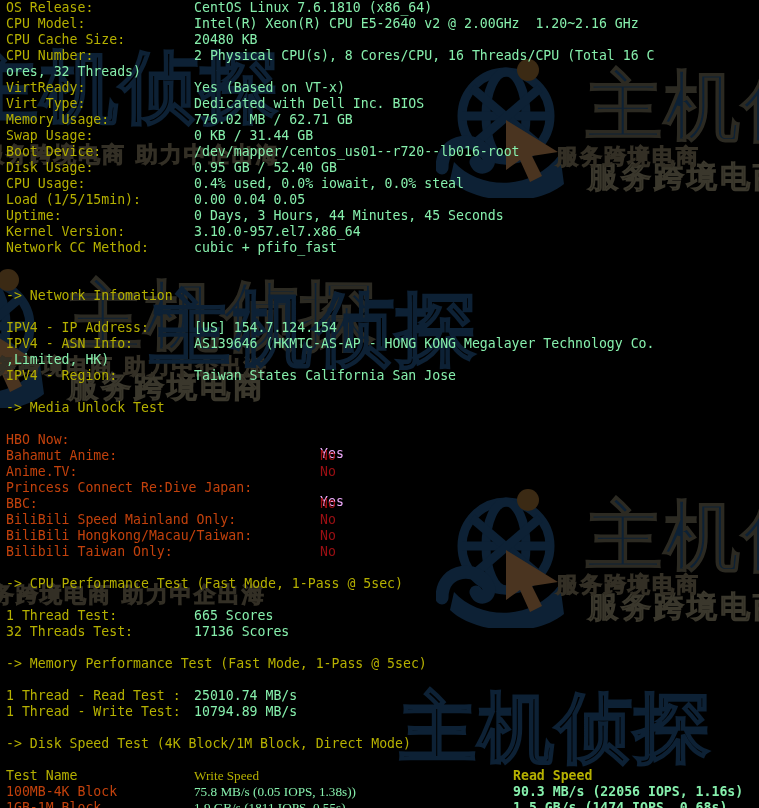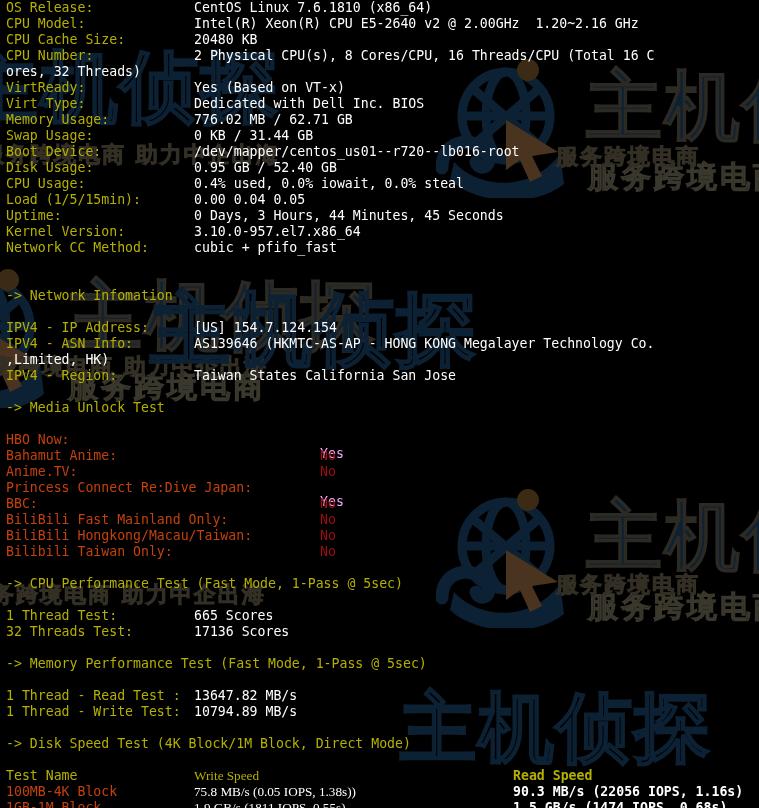--- a/index.html
+++ b/index.html
@@ -84,21 +84,21 @@
     letter-spacing: 0px;
   }
   .col-label   { position: absolute; left: 6px;   white-space: pre; }
   .col-value   { position: absolute; left: 194px; white-space: pre; }
   .col-media   { position: absolute; left: 6px;   white-space: pre; }
   .col-flag    { position: absolute; left: 320px; white-space: pre; }
   .col-wr      { position: absolute; left: 194px; white-space: pre; font-family: Liberation Serif, serif; }
   .col-rd      { position: absolute; left: 513px; white-space: pre; font-weight: bold; }
 
   .yellow { color: #b5b000; }
-  .cyan   { color: #ffffff; }
+  .cyan   { color: #86efac; }
   .white  { color: #c2410c; }
   .green  { color: #f0abfc; margin-top: 14px; }
   .red    { color: #9c0f13; }
   .head   { color: #b5b000; }
 </style>
 </head>
 <body>
 
 <div id="watermark-layer">
     <div class="wm-unit" style="left: 436px; top: 58px;">
@@ -183,26 +183,26 @@
     <div class="line" style="top: 320px;"><span class="col-label yellow">IPV4 - IP Address:</span><span class="col-value cyan">[US] 154.7.124.154</span></div>
     <div class="line" style="top: 336px;"><span class="col-label yellow">IPV4 - ASN Info:</span><span class="col-value cyan">AS139646 (HKMTC-AS-AP - HONG KONG Megalayer Technology Co.</span></div>
     <div class="line" style="top: 352px;"><span class="col-label cyan">,Limited, HK)</span></div>
     <div class="line" style="top: 368px;"><span class="col-label yellow">IPV4 - Region:</span><span class="col-value cyan">Taiwan States California San Jose</span></div>
     <div class="line" style="top: 400px;"><span class="col-label head">-&gt; Media Unlock Test</span></div>
     <div class="line" style="top: 432px;"><span class="col-media white">HBO Now:</span><span class="col-flag green">Yes</span></div>
     <div class="line" style="top: 448px;"><span class="col-media white">Bahamut Anime:</span><span class="col-flag red">No</span></div>
     <div class="line" style="top: 464px;"><span class="col-media white">Anime.TV:</span><span class="col-flag red">No</span></div>
     <div class="line" style="top: 480px;"><span class="col-media white">Princess Connect Re:Dive Japan:</span><span class="col-flag green">Yes</span></div>
     <div class="line" style="top: 496px;"><span class="col-media white">BBC:</span><span class="col-flag red">No</span></div>
-    <div class="line" style="top: 512px;"><span class="col-media white">BiliBili Fast Mainland Only:</span><span class="col-flag red">No</span></div>
+    <div class="line" style="top: 512px;"><span class="col-media white">BiliBili Speed Mainland Only:</span><span class="col-flag red">No</span></div>
     <div class="line" style="top: 528px;"><span class="col-media white">BiliBili Hongkong/Macau/Taiwan:</span><span class="col-flag red">No</span></div>
     <div class="line" style="top: 544px;"><span class="col-media white">Bilibili Taiwan Only:</span><span class="col-flag red">No</span></div>
     <div class="line" style="top: 576px;"><span class="col-label head">-&gt; CPU Performance Test (Fast Mode, 1-Pass @ 5sec)</span></div>
     <div class="line" style="top: 608px;"><span class="col-label yellow">1 Thread Test:</span><span class="col-value cyan">665 Scores</span></div>
     <div class="line" style="top: 624px;"><span class="col-label yellow">32 Threads Test:</span><span class="col-value cyan">17136 Scores</span></div>
     <div class="line" style="top: 656px;"><span class="col-label head">-&gt; Memory Performance Test (Fast Mode, 1-Pass @ 5sec)</span></div>
-    <div class="line" style="top: 688px;"><span class="col-label yellow">1 Thread - Read Test :</span><span class="col-value cyan">13647.82 MB/s</span></div>
+    <div class="line" style="top: 688px;"><span class="col-label yellow">1 Thread - Read Test :</span><span class="col-value cyan">25010.74 MB/s</span></div>
     <div class="line" style="top: 704px;"><span class="col-label yellow">1 Thread - Write Test:</span><span class="col-value cyan">10794.89 MB/s</span></div>
     <div class="line" style="top: 736px;"><span class="col-label head">-&gt; Disk Speed Test (4K Block/1M Block, Direct Mode)</span></div>
     <div class="line" style="top: 768px;"><span class="col-label yellow">Test Name</span><span class="col-wr yellow">Write Speed</span><span class="col-rd yellow">Read Speed</span></div>
     <div class="line" style="top: 784px;"><span class="col-label white">100MB-4K Block</span><span class="col-wr cyan">75.8 MB/s (0.05 IOPS, 1.38s))</span><span class="col-rd cyan">90.3 MB/s (22056 IOPS, 1.16s)</span></div>
     <div class="line" style="top: 800px;"><span class="col-label white">1GB-1M Block</span><span class="col-wr cyan">1.9 GB/s (1811 IOPS, 0.55s)</span><span class="col-rd cyan">1.5 GB/s (1474 IOPS, 0.68s)</span></div>
   </div>
 
 </body></html>

